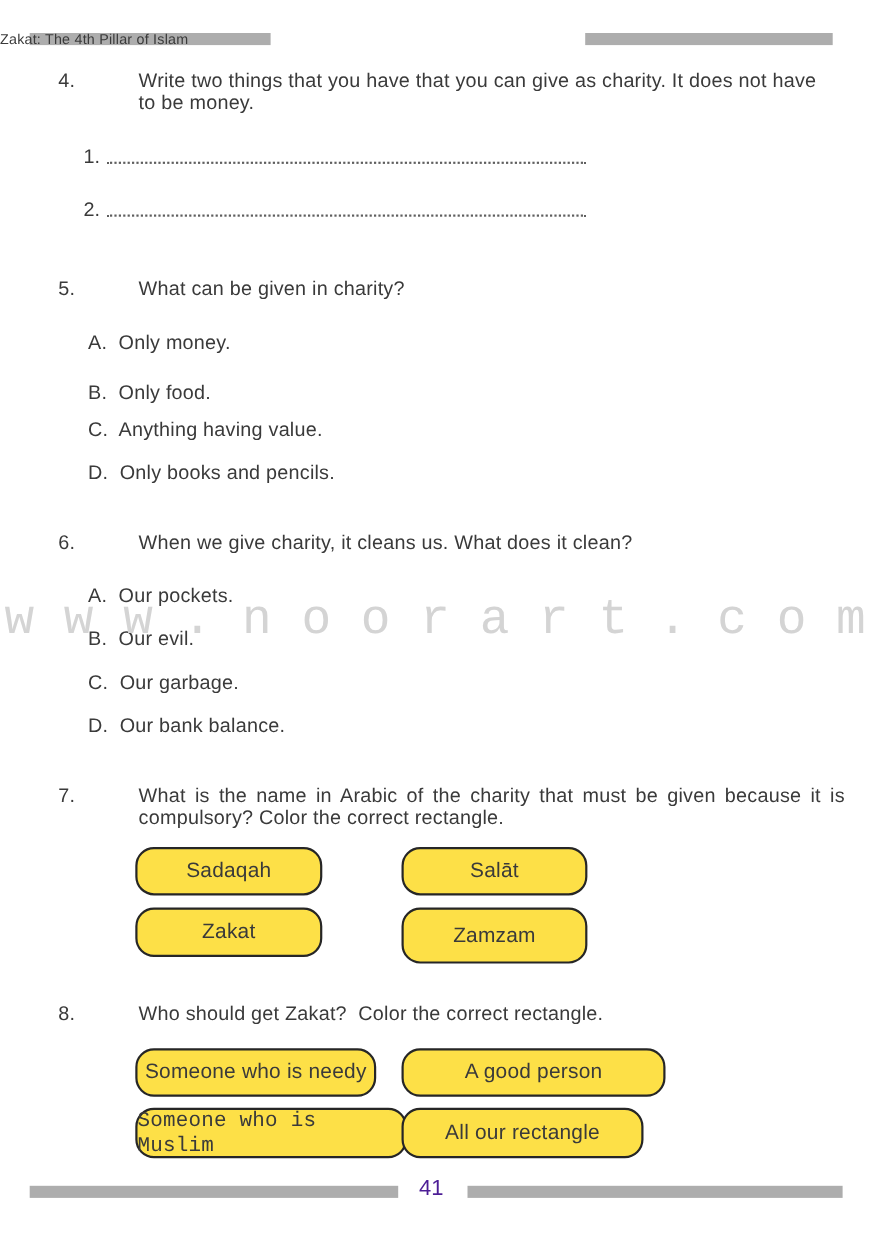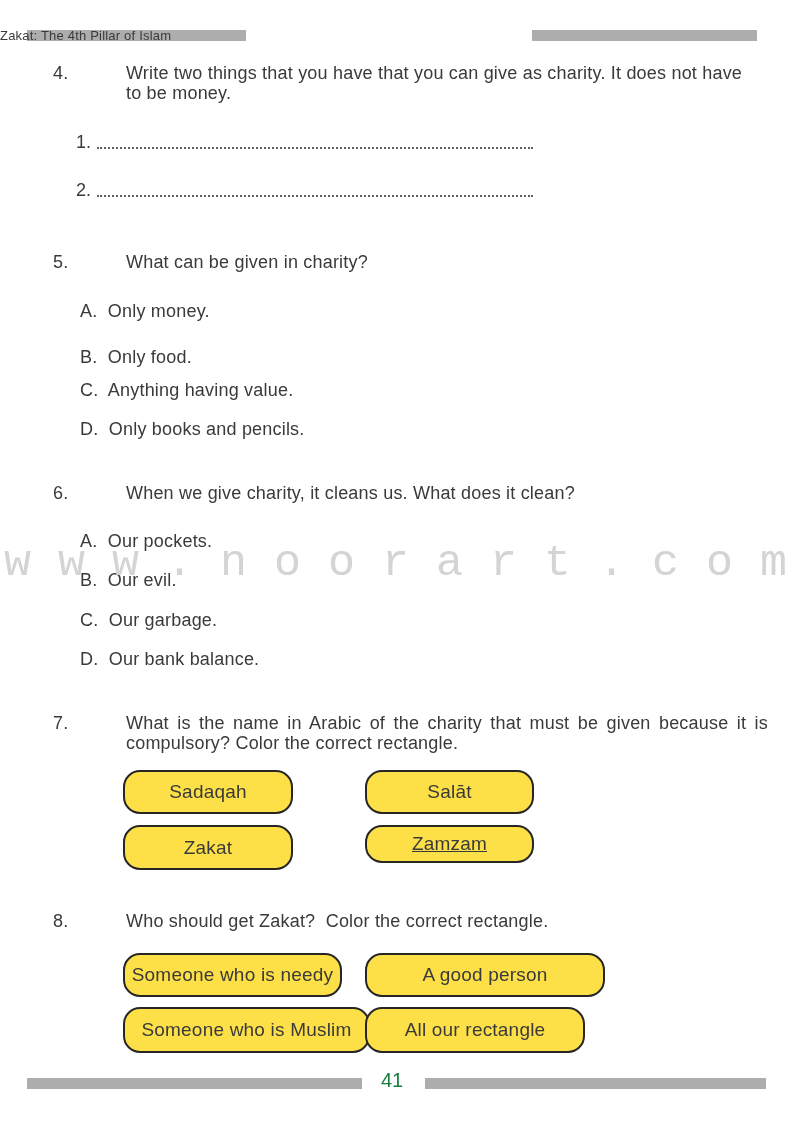--- a/index.html
+++ b/index.html
@@ -85,21 +85,21 @@
     white-space: nowrap;
     z-index: 5;
   }
   .page-number {
     position: absolute;
     left: 342px;
     top: 1069px;
     width: 100px;
     text-align: center;
     font-size: 20px;
-    color: #15803d;
+    color: #4c1d95;
   }
 </style>
 </head>
 <body>
 
 <div id="page">
 
   <div class="bar" style="left:27px; top:30px; width:219px;"></div>
   <div class="page-title">Zakat: The 4th Pillar of Islam</div>
   <div class="bar" style="left:532px; top:30px; width:225px;"></div>
@@ -138,28 +138,28 @@
 
   <div class="watermark">www.noorart.com</div>
 
   <div class="qrow" style="left:53px; top:713px; width:715px;">
     <span class="qnum">7.</span>
     <span class="qtext justify">What is the name in Arabic of the charity that must be given because it is compulsory? Color the correct rectangle.</span>
   </div>
   <div class="choice" style="left:123px; top:770px; width:170px; height:44px;">Sadaqah</div>
   <div class="choice" style="left:365px; top:770px; width:169px; height:44px;">Salāt</div>
   <div class="choice" style="left:123px; top:825px; width:170px; height:45px;">Zakat</div>
-  <div class="choice" style="left:365px; top:825px; width:169px; height:38px;text-decoration:underline;">Zamzam</div>
+  <div class="choice" style="left:365px; top:825px; width:169px; height:51px;">Zamzam</div>
 
   <div class="qrow" style="left:53px; top:911px; width:692px;">
     <span class="qnum">8.</span>
     <span class="qtext">Who should get Zakat?  Color the correct rectangle.</span>
   </div>
   <div class="choice" style="left:123px; top:953px; width:219px; height:44px;">Someone who is needy</div>
   <div class="choice" style="left:365px; top:953px; width:240px; height:44px;">A good person</div>
-  <div class="choice" style="left:123px; top:1007px; width:247px; height:46px;">Someone who is Muslim</div>
+  <div class="choice" style="left:123px; top:1007px; width:247px; height:46px;font-family:Liberation Mono, monospace;">Someone who is Muslim</div>
   <div class="choice" style="left:365px; top:1007px; width:220px; height:46px;">All our rectangle</div>
 
   <div class="bar" style="left:27px; top:1078px; width:335px;"></div>
   <div class="page-number">41</div>
   <div class="bar" style="left:425px; top:1078px; width:341px;"></div>
 
 </div>
 
 </body></html>

